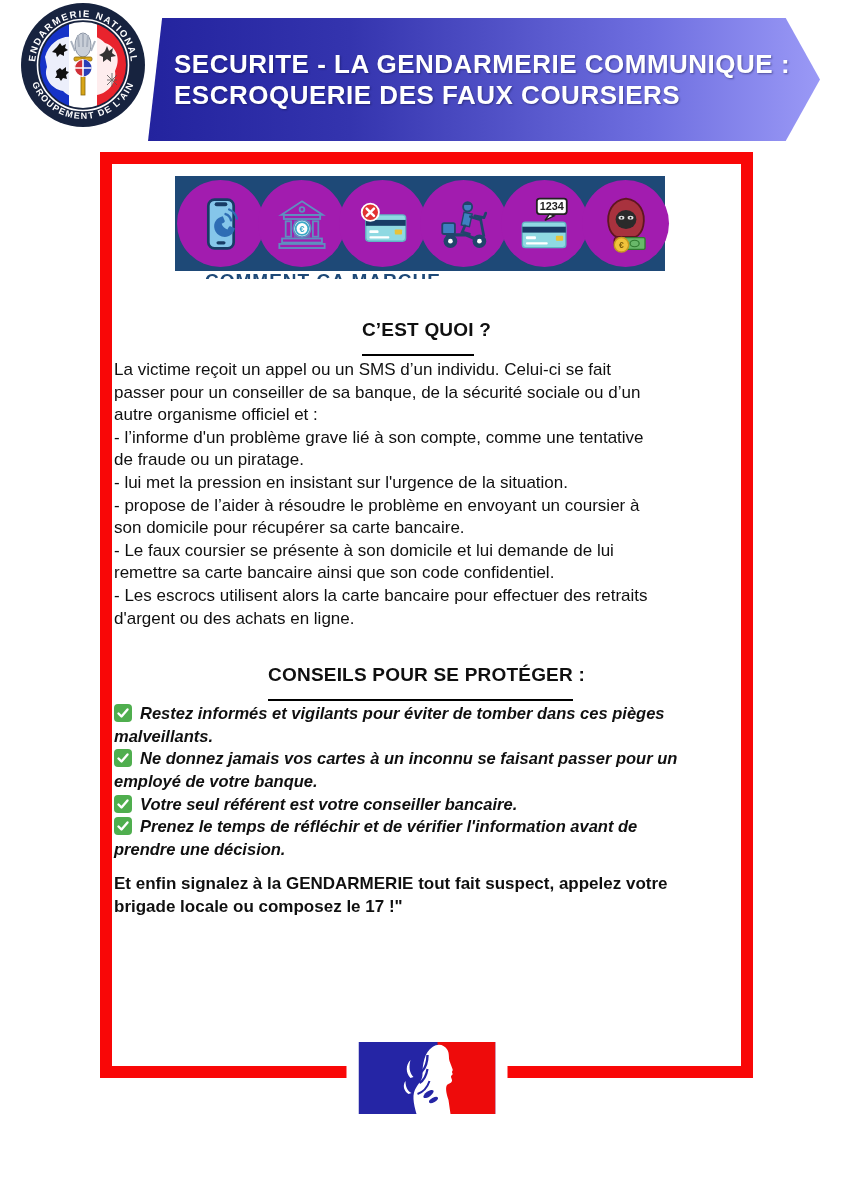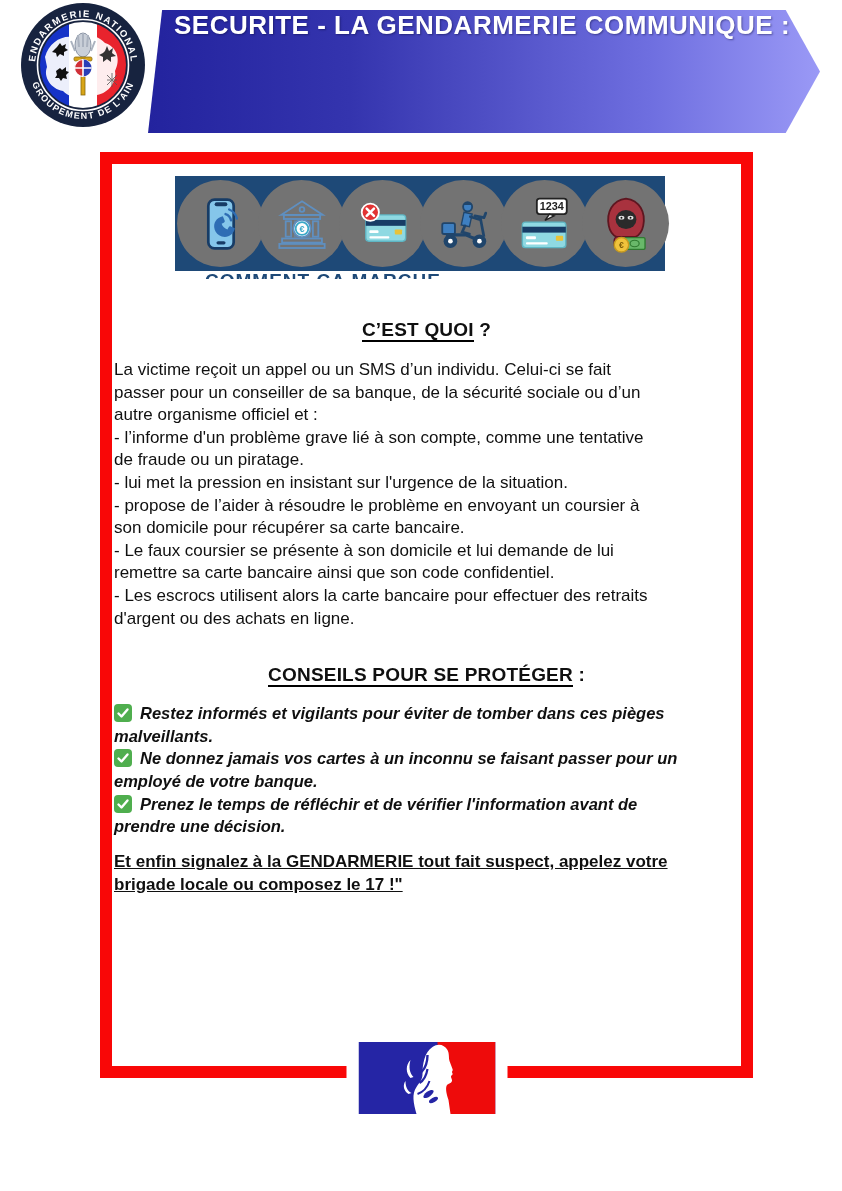--- a/index.html
+++ b/index.html
@@ -1,48 +1,48 @@
 <!DOCTYPE html>
 <html><head>
 <meta charset="utf-8">
 <style>
   html,body{margin:0;padding:0;background:#fff;}
   .canvas{position:relative;width:842px;height:1191px;background:#fff;overflow:hidden;
           font-family:"Liberation Sans",sans-serif;color:#101010;}
 
   
-  .banner{position:absolute;left:148px;top:10px;width:672px;height:123px;
+  .banner{position:absolute;left:148px;top:18px;width:672px;height:123px;
           background:linear-gradient(90deg,#23239e 0%,#3434ae 30%,#6f6fe0 75%,#9a99f6 100%);
           clip-path:polygon(2.1% 0,94.9% 0,100% 50%,94.9% 100%,0 100%);
-          display:flex;align-items:flex-start;}
+          display:flex;align-items:center;}
   .banner-title{padding-left:26px;color:#fff;font-weight:bold;font-size:26px;line-height:31px;
                 letter-spacing:.5px;text-shadow:1px 1px 2px rgba(10,10,60,.45);}
 
   .gn-logo{position:absolute;left:20px;top:2px;width:126px;height:130px;}
 
   
   .frame{position:absolute;left:100px;top:152px;width:629px;height:902px;
          border:12px solid #f90707;background:#fff;}
 
   
   .strip{margin:12px 0 0 63px;width:490px;}
   .strip-band{height:95px;background:#1e4977;display:flex;align-items:center;
               justify-content:space-between;padding:0 5px;box-sizing:border-box;}
-  .circle{width:87px;height:87px;background:#737373;border-radius:50%;flex:0 0 auto;
+  .circle{width:87px;height:87px;background:#a21caf;border-radius:50%;flex:0 0 auto;
           margin:0 -3px;display:flex;align-items:center;justify-content:center;}
   .circle svg{width:58px;height:58px;}
   .strip-caption{height:8px;overflow:hidden;background:#fff;}
   .strip-caption span{display:block;font-weight:bold;font-size:19px;line-height:19px;
                       color:#1e4977;padding-left:30px;letter-spacing:1px;}
 
   
   .sec-head{text-align:center;font-weight:bold;font-size:19px;letter-spacing:.2px;}
   .h-what{margin-top:40px;}
   .h-advice{margin-top:34px;}
-  .sec-head .u{border-bottom:2.5px solid #000;padding-bottom:0;}
+  .sec-head .u{border-bottom:2.5px solid #000;padding-bottom:14px;}
 
   
   .body-text{margin:18px 2px 0 2px;font-size:17px;font-weight:normal;line-height:22.6px;
              white-space:pre-line;}
 
   
   .checklist{margin:16px 2px 0 2px;}
   .check-item{font-size:16.5px;font-weight:bold;font-style:italic;line-height:22.6px;}
   .checkbox{display:inline-block;width:18px;height:18px;background:#4fae4e;border-radius:4px;
             vertical-align:-3px;margin-right:8px;position:relative;}
@@ -51,21 +51,21 @@
 
   
   .alert-row{margin-top:10px;display:flex;align-items:center;justify-content:space-between;
              padding:0 26px 0 28px;}
   .alert-text{font-size:17.5px;font-weight:bold;}
   .warn-l svg{width:50px;height:46px;}
   .warn-r svg{width:45px;height:41px;}
 
   
   .closing{margin:12px 2px 0 2px;font-size:17px;font-weight:bold;line-height:23px;
-           white-space:pre-line;text-decoration:underline;}
+           white-space:pre-line;}
 
   
   .marianne{position:absolute;left:50%;bottom:-48px;transform:translateX(-50%);
             background:#fff;padding:0 12px;line-height:0;}
 </style>
 </head>
 <body>
 
 <div class="canvas">
 
@@ -110,20 +110,21 @@
         <circle cx="0" cy="3" r="8.5" fill="#d03038" stroke="#fff" stroke-width="1.2"></circle>
         <path d="M0,-5.5 A8.5,8.5 0 0 1 0,11.5 Z" fill="#2a3fb8"></path>
         <path d="M0,-5.5 V11.5 M-8.5,3 H8.5" stroke="#fff" stroke-width="1.6"></path>
       </g>
     </svg>
   </div>
 
   <div class="banner">
     <div class="banner-title">
       <div>SECURITE - LA GENDARMERIE COMMUNIQUE :</div>
+      <div>ESCROQUERIE DES FAUX COURSIERS</div>
     </div>
   </div>
 
   <div class="frame">
 
     <div class="strip">
       <div class="strip-band">
 
         <div class="circle">
           <svg viewBox="0 0 64 64">
@@ -248,20 +249,25 @@
         <span class="checkbox"><svg width="14" height="14" viewBox="0 0 14 14">
               <path d="M2.5,7.5 L5.5,10.5 L11.5,3.5" stroke="#fff" stroke-width="2.4" fill="none" stroke-linecap="round" stroke-linejoin="round"></path>
             </svg></span><span class="check-text">Restez informés et vigilants pour éviter de tomber dans ces pièges
 malveillants.</span>
       </div>
       <div class="check-item">
         <span class="checkbox"><svg width="14" height="14" viewBox="0 0 14 14">
               <path d="M2.5,7.5 L5.5,10.5 L11.5,3.5" stroke="#fff" stroke-width="2.4" fill="none" stroke-linecap="round" stroke-linejoin="round"></path>
             </svg></span><span class="check-text">Ne donnez jamais vos cartes à un inconnu se faisant passer pour un
 employé de votre banque.</span>
+      </div>
+      <div class="check-item">
+        <span class="checkbox"><svg width="14" height="14" viewBox="0 0 14 14">
+              <path d="M2.5,7.5 L5.5,10.5 L11.5,3.5" stroke="#fff" stroke-width="2.4" fill="none" stroke-linecap="round" stroke-linejoin="round"></path>
+            </svg></span><span class="check-text">Votre seul référent est votre conseiller bancaire.</span>
       </div>
       <div class="check-item">
         <span class="checkbox"><svg width="14" height="14" viewBox="0 0 14 14">
               <path d="M2.5,7.5 L5.5,10.5 L11.5,3.5" stroke="#fff" stroke-width="2.4" fill="none" stroke-linecap="round" stroke-linejoin="round"></path>
             </svg></span><span class="check-text">Prenez le temps de réfléchir et de vérifier l'information avant de
 prendre une décision.</span>
       </div>
     </div>
 
 

